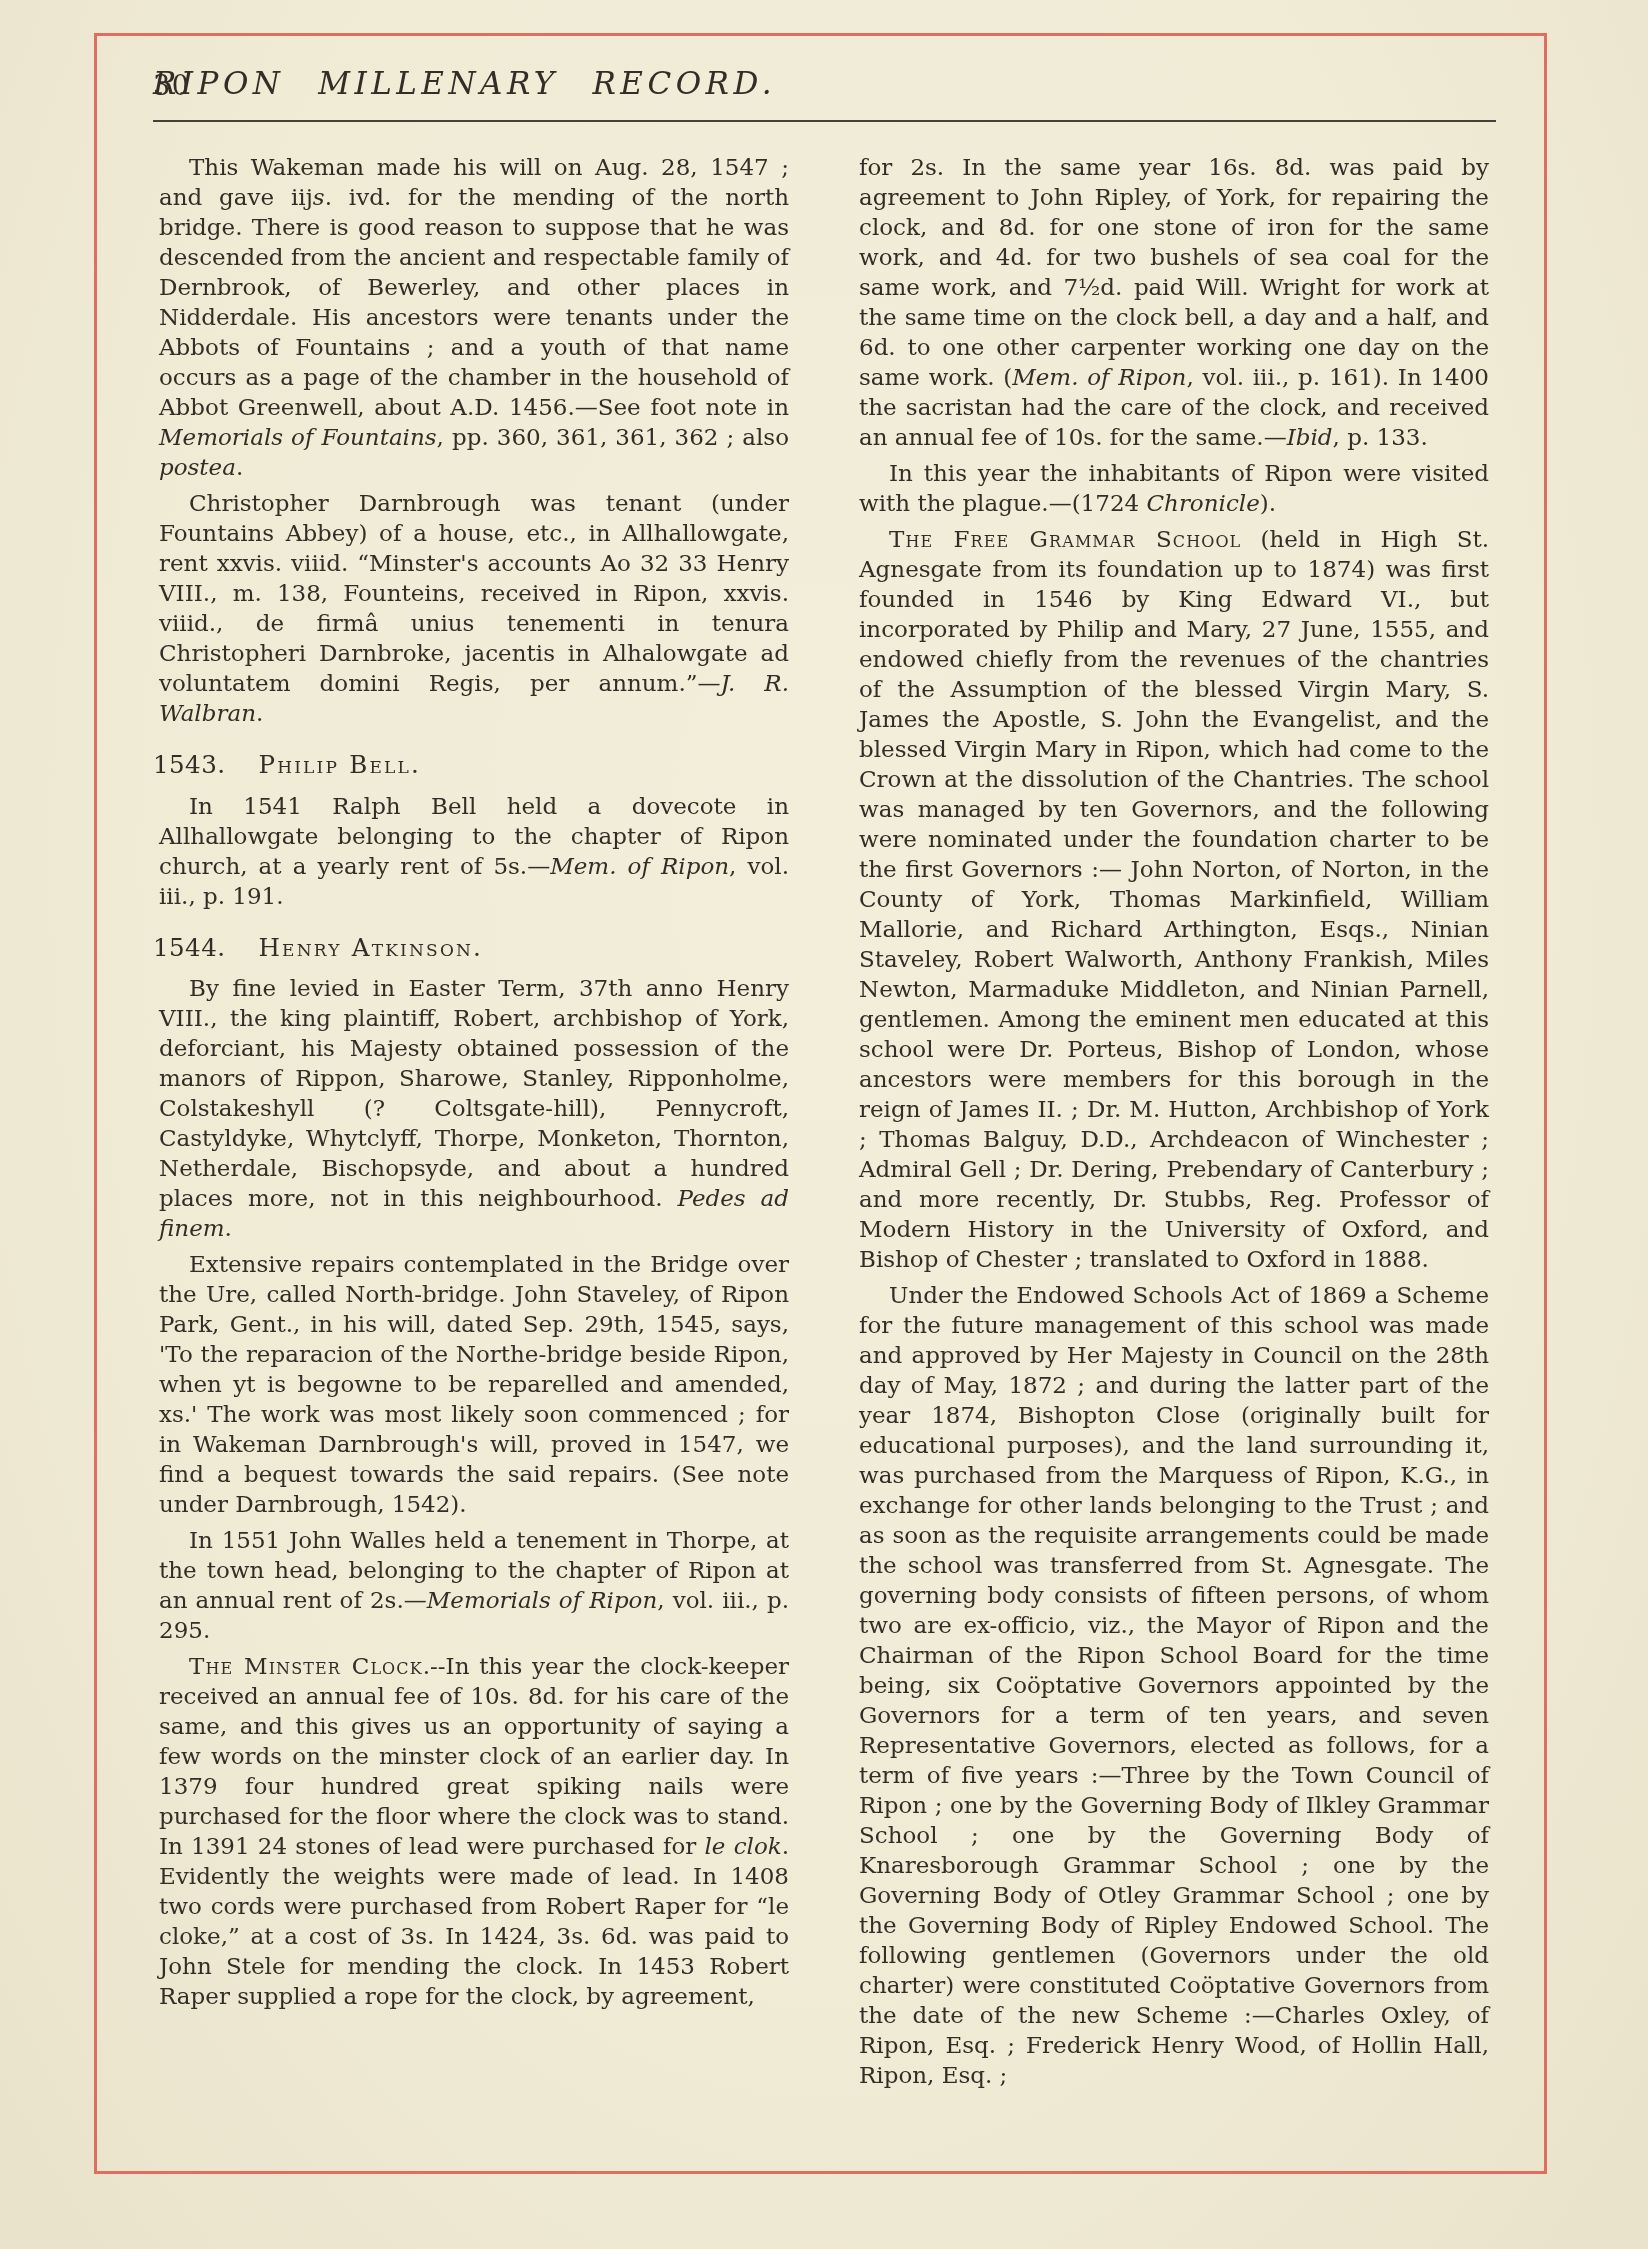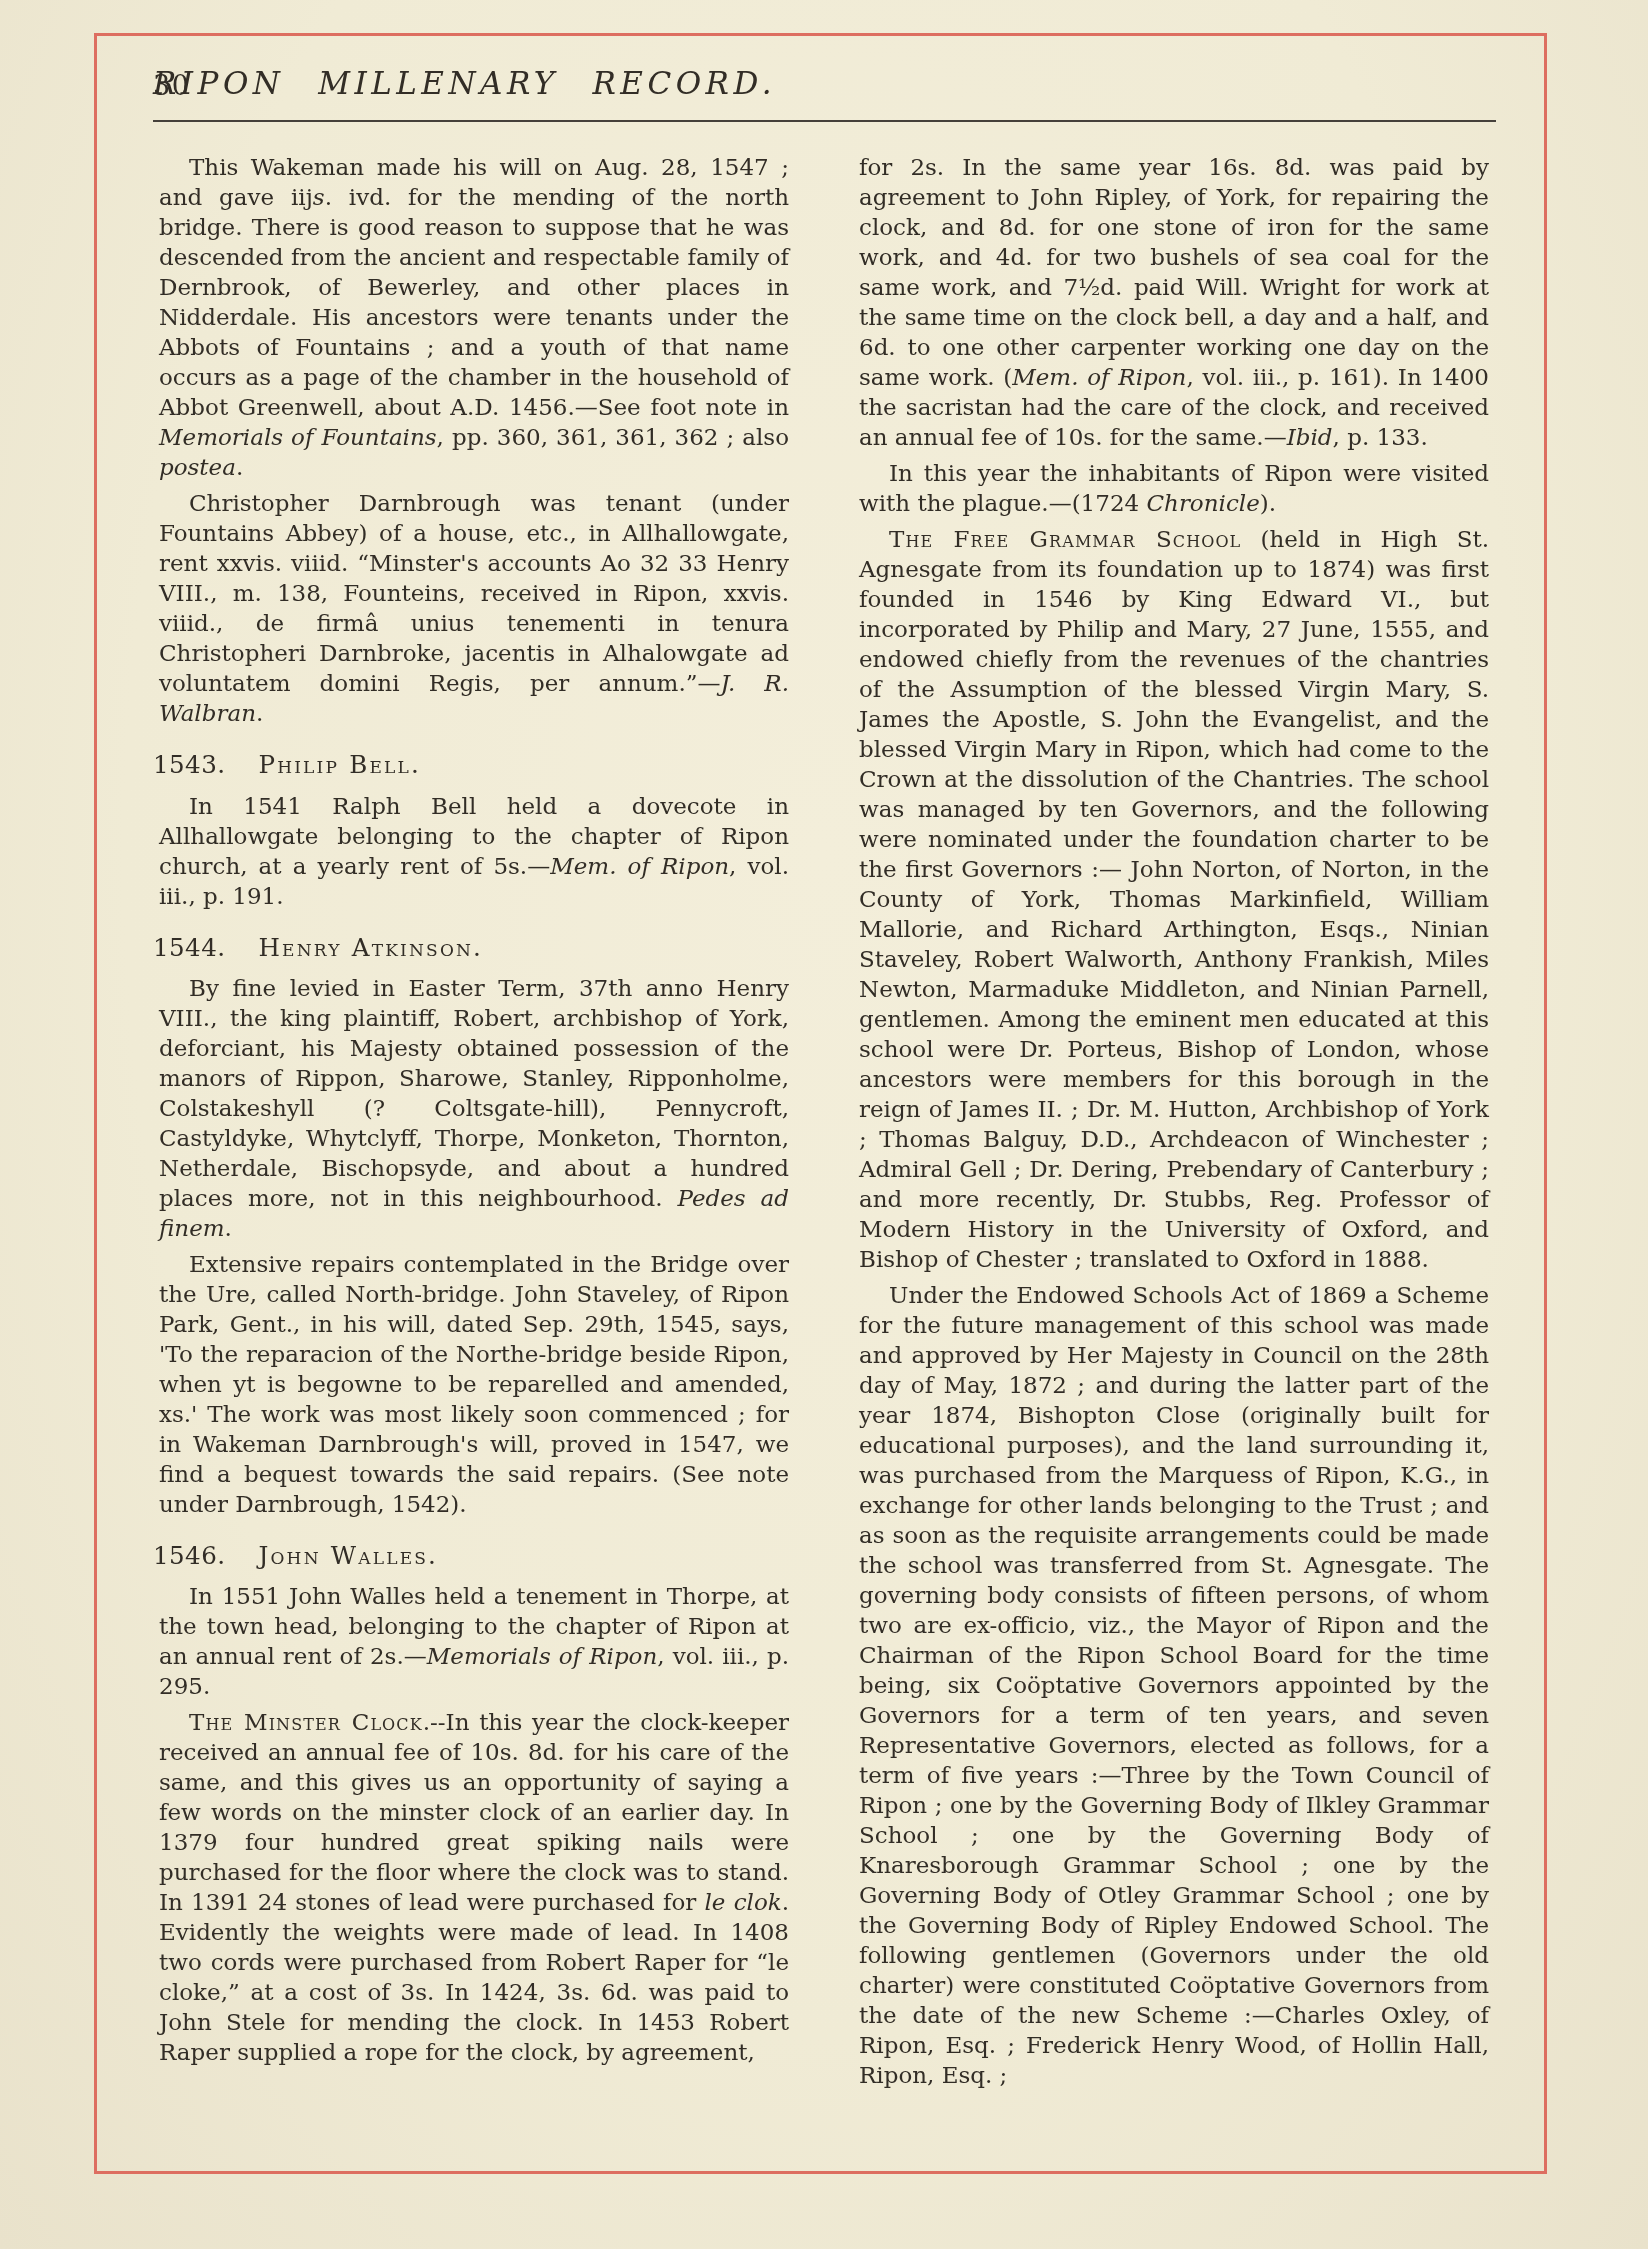--- a/index.html
+++ b/index.html
@@ -104,23 +104,20 @@
       <p class="para indent"><span>Christopher Darnbrough was tenant (under Fountains Abbey) of a house, etc., in Allhallowgate, rent xxvis. viiid. “Minster's accounts Ao 32 33 Henry VIII., m. 138, Founteins, received in Ripon, xxvis. viiid., de firmâ unius tenementi in tenura Christopheri Darnbroke, jacentis in Alhalowgate ad voluntatem domini Regis, per annum.”—</span><span class="i">J. R. Walbran</span><span>.</span></p>
       <h2 class="entry">
         <span class="entry-num">1543.</span><span class="entry-name">Philip Bell.</span>
       </h2>
       <p class="para indent"><span>In 1541 Ralph Bell held a dovecote in Allhallowgate belonging to the chapter of Ripon church, at a yearly rent of 5s.—</span><span class="i">Mem. of Ripon</span><span>, vol. iii., p. 191.</span></p>
       <h2 class="entry">
         <span class="entry-num">1544.</span><span class="entry-name">Henry Atkinson.</span>
       </h2>
       <p class="para indent"><span>By fine levied in Easter Term, 37th anno Henry VIII., the king plaintiff, Robert, archbishop of York, deforciant, his Majesty obtained possession of the manors of Rippon, Sharowe, Stanley, Ripponholme, Colstakeshyll (? Coltsgate-hill), Pennycroft, Castyldyke, Whytclyff, Thorpe, Monketon, Thornton, Netherdale, Bischopsyde, and about a hundred places more, not in this neighbourhood. </span><span class="i">Pedes ad finem</span><span>.</span></p>
       <p class="para indent"><span>Extensive repairs contemplated in the Bridge over the Ure, called North-bridge. John Staveley, of Ripon Park, Gent., in his will, dated Sep. 29th, 1545, says, 'To the reparacion of the Northe-bridge beside Ripon, when yt is begowne to be reparelled and amended, xs.' The work was most likely soon commenced ; for in Wakeman Darnbrough's will, proved in 1547, we find a bequest towards the said repairs. (See note under Darnbrough, 1542).</span></p>
-      <h2 class="entry">
-        <span class="entry-num">1546.</span><span class="entry-name">John Walles.</span>
-      </h2>
       <p class="para indent"><span>In 1551 John Walles held a tenement in Thorpe, at the town head, belonging to the chapter of Ripon at an annual rent of 2s.—</span><span class="i">Memorials of Ripon</span><span>, vol. iii., p. 295.</span></p>
       <p class="para indent"><span class="sc">The Minster Clock</span><span>.--In this year the clock-keeper received an annual fee of 10s. 8d. for his care of the same, and this gives us an opportunity of saying a few words on the minster clock of an earlier day. In 1379 four hundred great spiking nails were purchased for the floor where the clock was to stand. In 1391 24 stones of lead were purchased for </span><span class="i">le clok</span><span>. Evidently the weights were made of lead. In 1408 two cords were purchased from Robert Raper for “le cloke,” at a cost of 3s. In 1424, 3s. 6d. was paid to John Stele for mending the clock. In 1453 Robert Raper supplied a rope for the clock, by agreement,</span></p>
     </div>
 
     <div class="col">
       <p class="para"><span>for 2s. In the same year 16s. 8d. was paid by agreement to John Ripley, of York, for repairing the clock, and 8d. for one stone of iron for the same work, and 4d. for two bushels of sea coal for the same work, and 7½d. paid Will. Wright for work at the same time on the clock bell, a day and a half, and 6d. to one other carpenter working one day on the same work. (</span><span class="i">Mem. of Ripon</span><span>, vol. iii., p. 161). In 1400 the sacristan had the care of the clock, and received an annual fee of 10s. for the same.—</span><span class="i">Ibid</span><span>, p. 133.</span></p>
       <p class="para indent"><span>In this year the inhabitants of Ripon were visited with the plague.—(1724 </span><span class="i">Chronicle</span><span>).</span></p>
       <p class="para indent"><span class="sc">The Free Grammar School</span><span> (held in High St. Agnesgate from its foundation up to 1874) was first founded in 1546 by King Edward VI., but incorporated by Philip and Mary, 27 June, 1555, and endowed chiefly from the revenues of the chantries of the Assumption of the blessed Virgin Mary, S. James the Apostle, S. John the Evangelist, and the blessed Virgin Mary in Ripon, which had come to the Crown at the dissolution of the Chantries. The school was managed by ten Governors, and the following were nominated under the foundation charter to be the first Governors :— John Norton, of Norton, in the County of York, Thomas Markinfield, William Mallorie, and Richard Arthington, Esqs., Ninian Staveley, Robert Walworth, Anthony Frankish, Miles Newton, Marmaduke Middleton, and Ninian Parnell, gentlemen. Among the eminent men educated at this school were Dr. Porteus, Bishop of London, whose ancestors were members for this borough in the reign of James II. ; Dr. M. Hutton, Archbishop of York ; Thomas Balguy, D.D., Archdeacon of Winchester ; Admiral Gell ; Dr. Dering, Prebendary of Canterbury ; and more recently, Dr. Stubbs, Reg. Professor of Modern History in the University of Oxford, and Bishop of Chester ; translated to Oxford in 1888.</span></p>
       <p class="para indent"><span>Under the Endowed Schools Act of 1869 a Scheme for the future management of this school was made and approved by Her Majesty in Council on the 28th day of May, 1872 ; and during the latter part of the year 1874, Bishopton Close (originally built for educational purposes), and the land surrounding it, was purchased from the Marquess of Ripon, K.G., in exchange for other lands belonging to the Trust ; and as soon as the requisite arrangements could be made the school was transferred from St. Agnesgate. The governing body consists of fifteen persons, of whom two are ex-officio, viz., the Mayor of Ripon and the Chairman of the Ripon School Board for the time being, six Coöptative Governors appointed by the Governors for a term of ten years, and seven Representative Governors, elected as follows, for a term of five years :—Three by the Town Council of Ripon ; one by the Governing Body of Ilkley Grammar School ; one by the Governing Body of Knaresborough Grammar School ; one by the Governing Body of Otley Grammar School ; one by the Governing Body of Ripley Endowed School. The following gentlemen (Governors under the old charter) were constituted Coöptative Governors from the date of the new Scheme :—Charles Oxley, of Ripon, Esq. ; Frederick Henry Wood, of Hollin Hall, Ripon, Esq. ;</span></p>
     </div>

